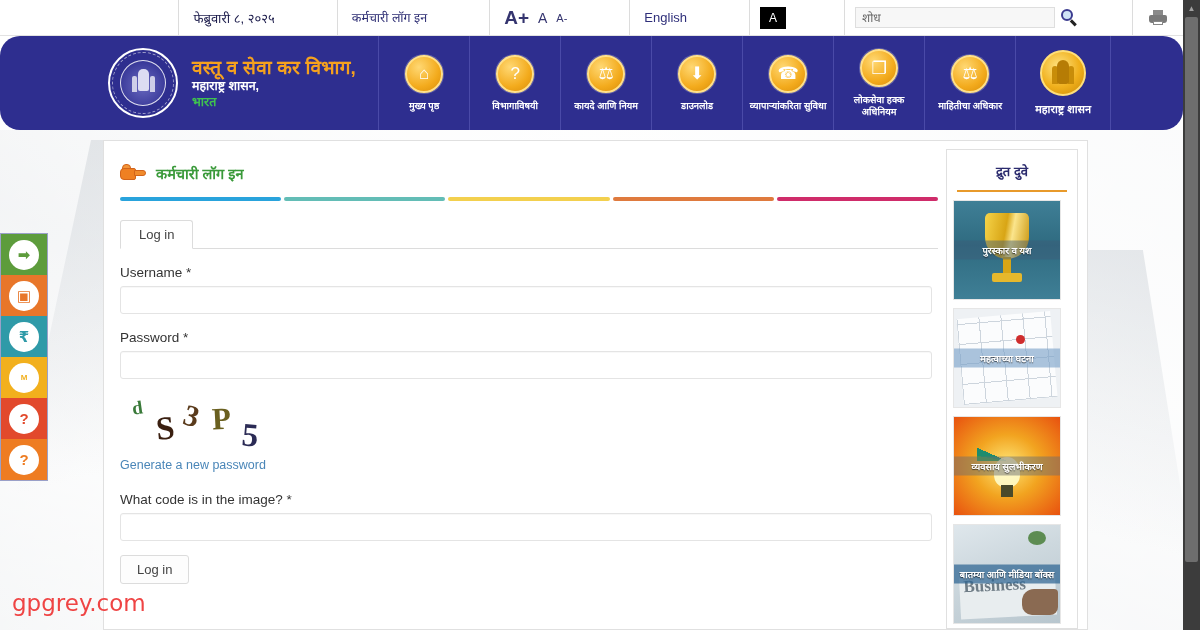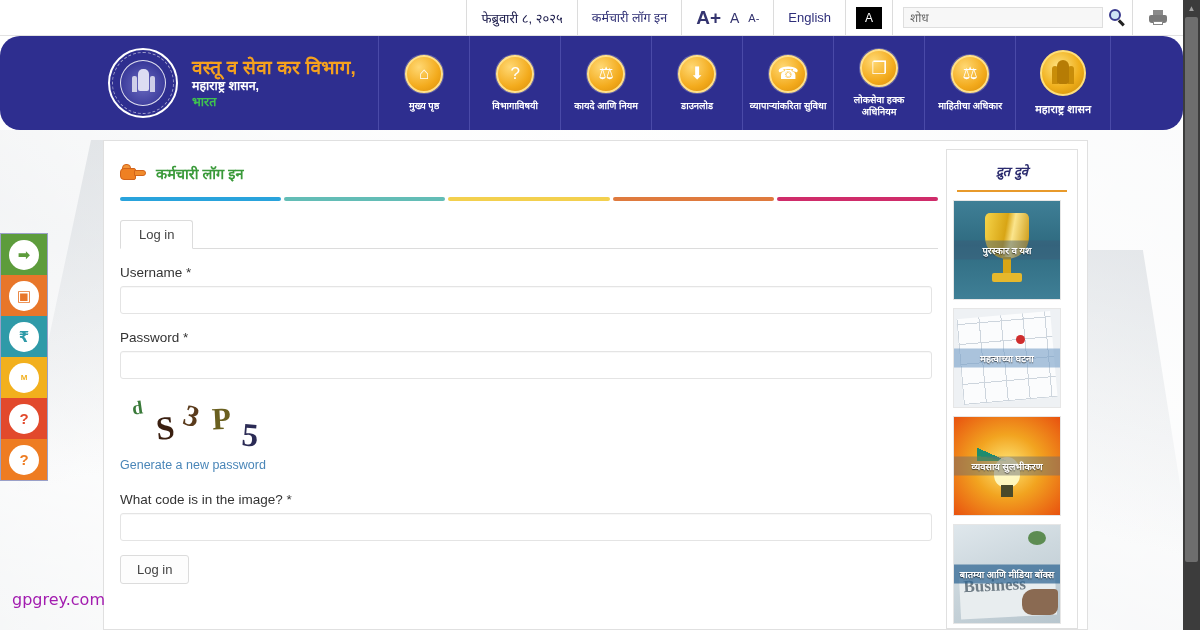--- a/index.html
+++ b/index.html
@@ -35,20 +35,21 @@
   }
 
   
   #topbar {
     position: absolute; top: 0; left: 0;
     width: 1183px; height: 36px;
     background: #ffffff;
     border-bottom: 1px solid #e2e2e2;
     display: flex; align-items: stretch; justify-content: flex-end;
     z-index: 30;
+    gap: 48px;
   }
   .tb-cell {
     display: flex; align-items: center;
     padding: 0 14px;
     border-left: 1px solid #dcdcdc;
     font-size: 12.5px;
     color: #2c2c6e;
     white-space: nowrap;
   }
   .tb-date { font-size: 13px; color: #1a1a4a; }
@@ -309,21 +310,21 @@
   }
 
   
   #quicklinks {
     width: 132px; margin: 8px 0 0 12px;
     border: 1px solid #e0e0e0;
     background: #fff;
   }
   .ql-head {
     text-align: center; padding: 12px 0 10px 0;
-    font-size: 13px; font-weight: bold; color: #2b2b6e; font-style: italic;
+    font-size: 13px; font-weight: bold; color: #2b2b6e;
   }
   .ql-rule { height: 2px; background: #e89a2b; margin: 0 10px 8px 10px; }
   .ql-card {
     height: 100px; margin: 0 16px 8px 6px;
     position: relative; overflow: hidden; cursor: pointer;
     border: 1px solid #e6e6e6;
   }
   .ql-caption {
     position: absolute; left: 0; right: 0; top: 50%;
     transform: translateY(-50%);
@@ -403,21 +404,21 @@
   .card-news .hand2 {
     position: absolute; right: 2px; bottom: 8px;
     width: 36px; height: 26px; border-radius: 12px 4px 8px 10px;
     background: #8a6a52;
   }
   .card-news .ql-caption { background: rgba(45,100,145,.72); }
 
   
   #watermark {
     position: absolute; left: 12px; top: 590px;
-    font-size: 16px; color: #a21caf; z-index: 50;
+    font-size: 23px; color: #ef4444; z-index: 50;
     font-family: "DejaVu Sans", sans-serif;
     text-align: center;
   }
 </style>
 </head>
 <body>
 
 <div id="viewport">
 
   <div id="topbar">

